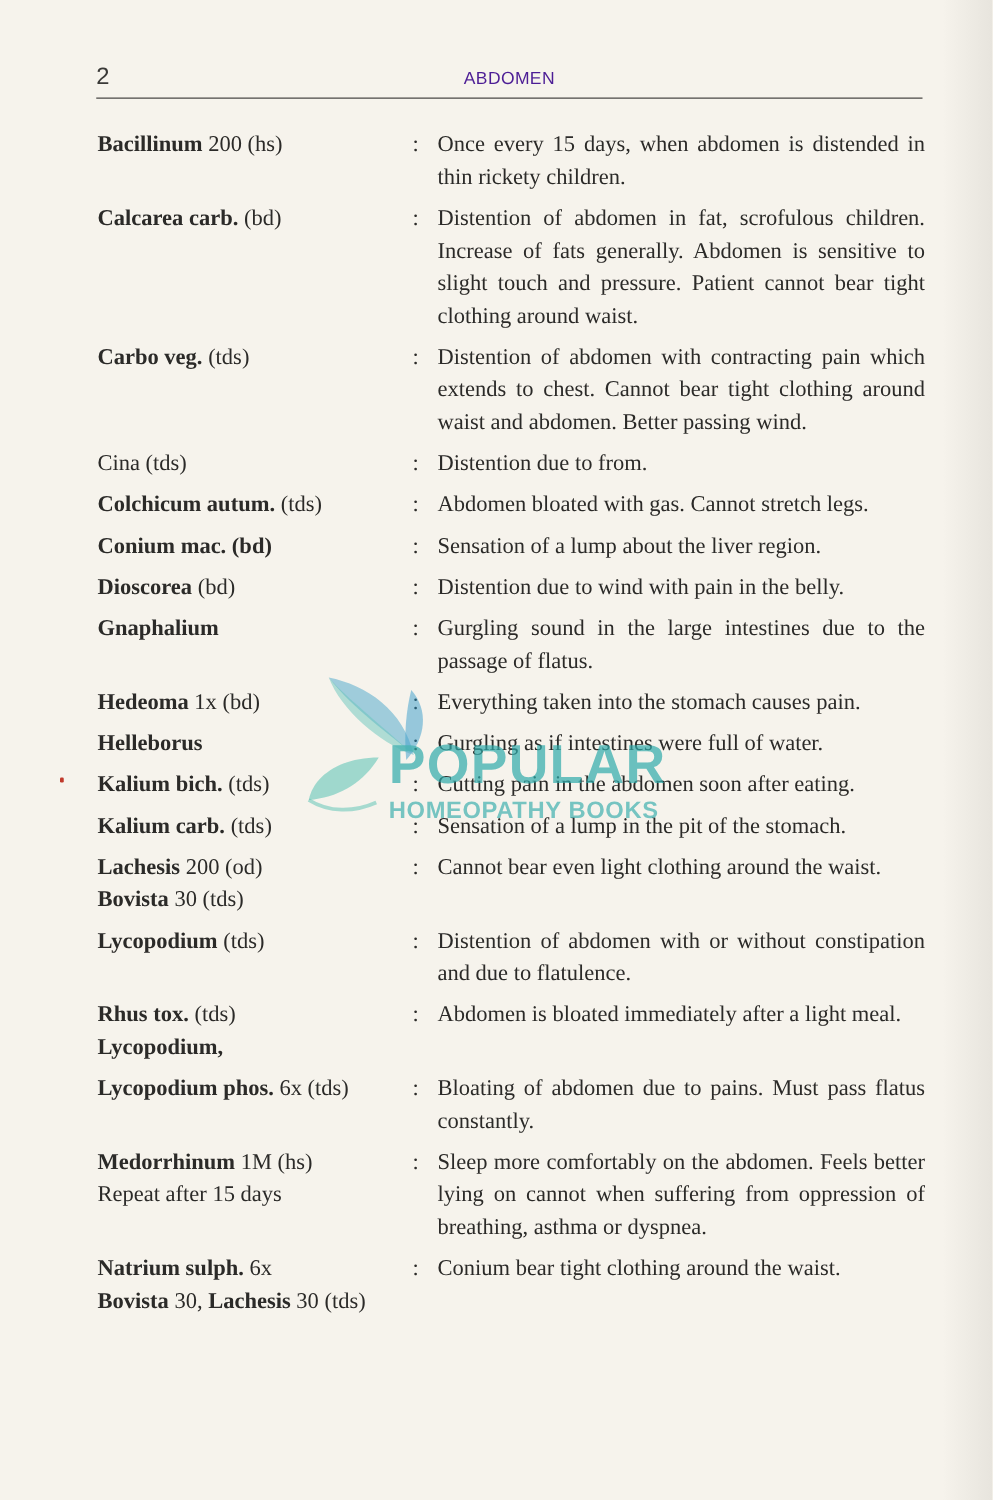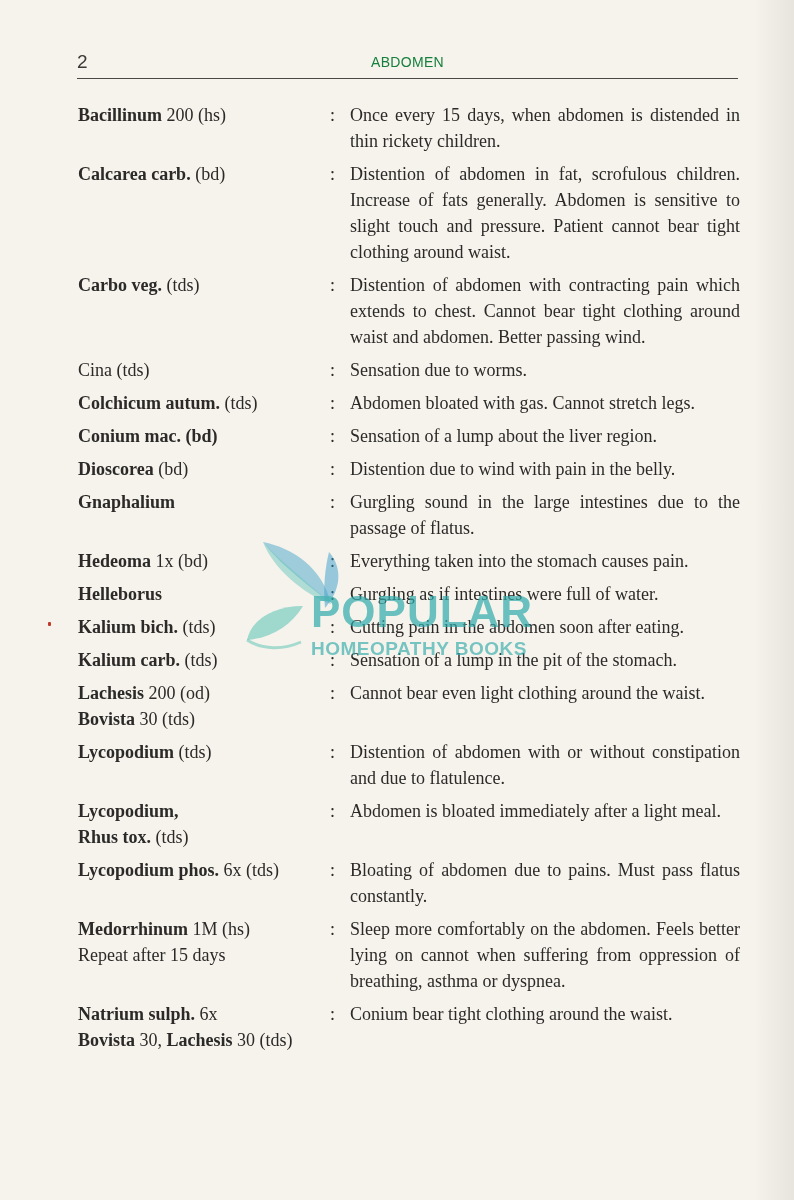--- a/index.html
+++ b/index.html
@@ -41,21 +41,21 @@
     }
     .running-title {
       position: absolute;
       left: 0;
       right: 0;
       top: 4px;
       text-align: center;
       font-family: "Liberation Sans", "DejaVu Sans", sans-serif;
       font-size: 14px;
       letter-spacing: 0.3px;
-      color: #15803d;
+      color: #4c1d95;
     }
     .entries {
       position: absolute;
       left: 78px;
       top: 102px;
       width: 670px;
     }
     .entry {
       display: flex;
       font-size: 18px;
@@ -153,21 +153,21 @@
         <span class="line"><b>Carbo veg.</b><span> (tds)</span></span>
       </div>
       <div class="colon">:</div>
       <div class="desc">Distention of abdomen with contracting pain which extends to chest. Cannot bear tight clothing around waist and abdomen. Better passing wind.</div>
     </div>
     <div class="entry">
       <div class="remedy">
         <span class="line"><span>Cina (tds)</span></span>
       </div>
       <div class="colon">:</div>
-      <div class="desc">Sensation due to worms.</div>
+      <div class="desc">Distention due to from.</div>
     </div>
     <div class="entry">
       <div class="remedy">
         <span class="line"><b>Colchicum autum.</b><span> (tds)</span></span>
       </div>
       <div class="colon">:</div>
       <div class="desc">Abdomen bloated with gas. Cannot stretch legs.</div>
     </div>
     <div class="entry">
       <div class="remedy">
@@ -228,22 +228,22 @@
     </div>
     <div class="entry">
       <div class="remedy">
         <span class="line"><b>Lycopodium</b><span> (tds)</span></span>
       </div>
       <div class="colon">:</div>
       <div class="desc">Distention of abdomen with or without constipation and due to flatulence.</div>
     </div>
     <div class="entry">
       <div class="remedy">
+        <span class="line"><b>Rhus  tox.</b><span> (tds)</span></span>
         <span class="line"><b>Lycopodium,</b></span>
-        <span class="line"><b>Rhus  tox.</b><span> (tds)</span></span>
       </div>
       <div class="colon">:</div>
       <div class="desc">Abdomen is bloated immediately after a light meal.</div>
     </div>
     <div class="entry">
       <div class="remedy">
         <span class="line"><b>Lycopodium phos.</b><span> 6x (tds)</span></span>
       </div>
       <div class="colon">:</div>
       <div class="desc">Bloating of abdomen due to pains. Must pass flatus constantly.</div>

